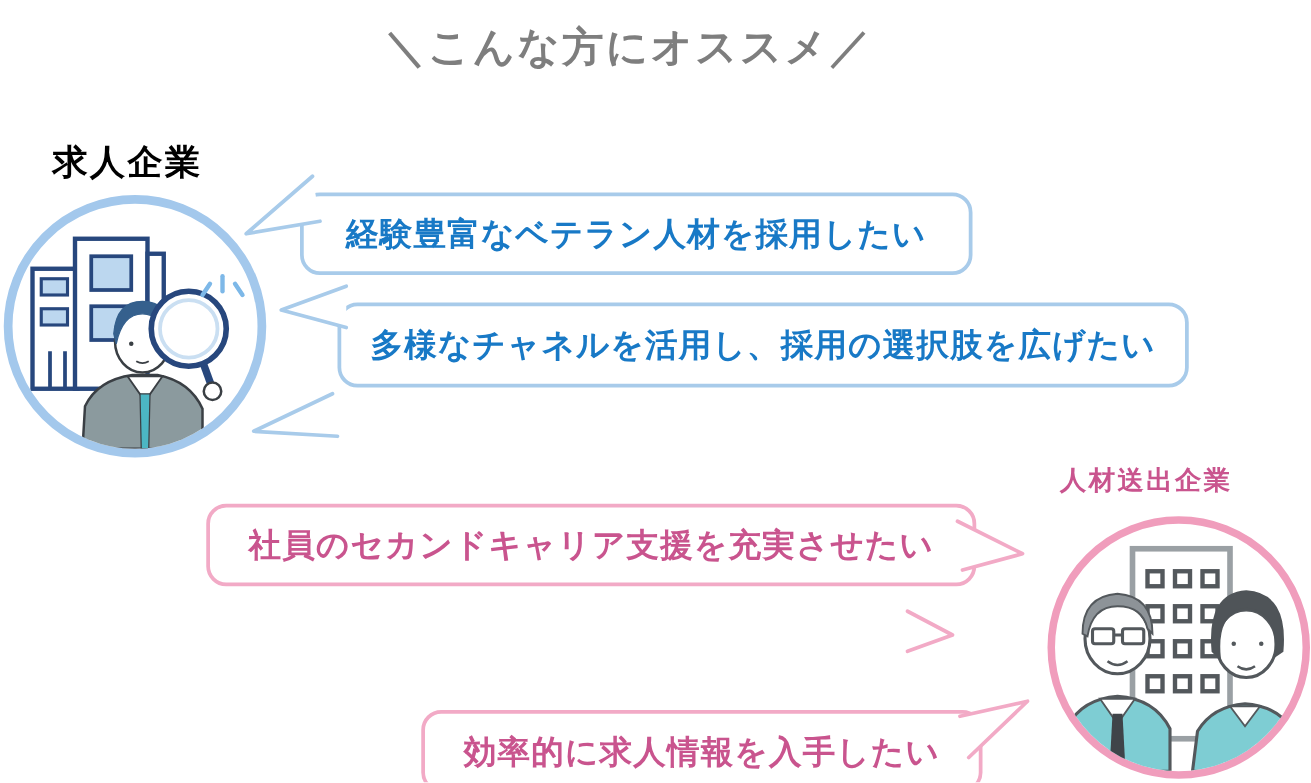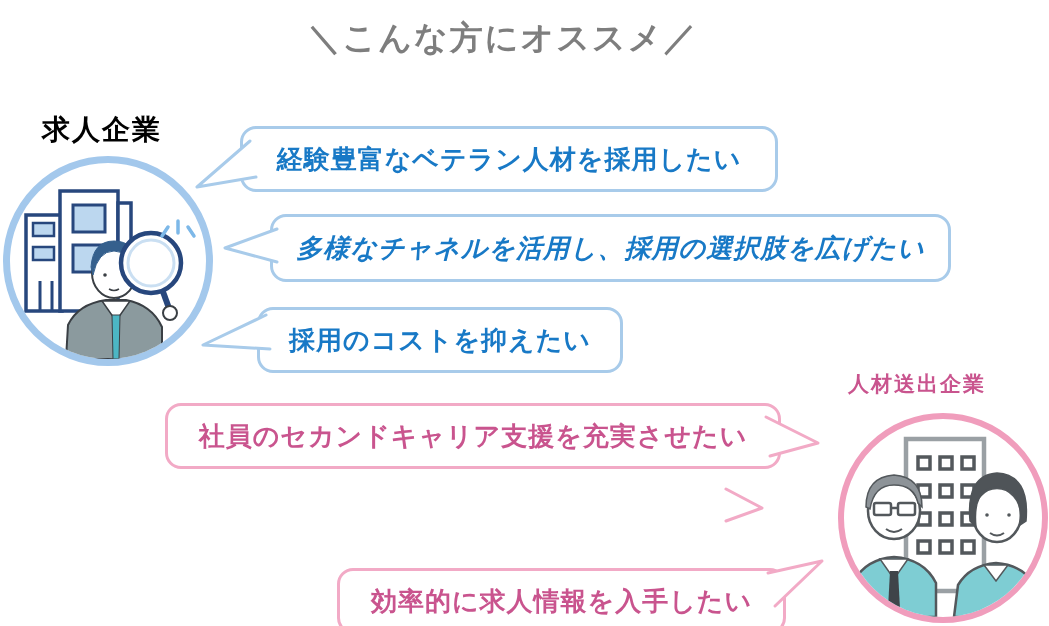--- a/index.html
+++ b/index.html
@@ -20,24 +20,24 @@
   .illu-circle{
     position:absolute;background:#fff;border-radius:50%;overflow:hidden;z-index:0;
   }
   .circle-recruit{left:3px;top:156px;width:196px;height:196px;border:7px solid #a3c8ec;}
   .circle-send{left:838px;top:413px;width:198px;height:198px;border:6px solid #f09dbc;}
   .bubble{
     position:absolute;background:#fff;border:3px solid;border-radius:16px;
     display:flex;align-items:center;justify-content:center;
     font-weight:bold;font-size:26px;letter-spacing:1px;white-space:nowrap;z-index:1;
   }
-  .bubble.blue{border-color:#a8cbea;color:#1879c6;}
+  .bubble.blue{border-color:#a8cbea;color:#1879c6;margin-top:28px;}
   .bubble.pink{border-color:#f2aac6;color:#c9548e;}
   .b1{left:240px;top:126px;width:532px;height:60px;}
-  .b2{left:270px;top:214px;width:675px;height:62px;font-style:italic;}
+  .b2{left:270px;top:214px;width:675px;height:62px;}
   .b3{left:257px;top:307px;width:360px;height:60px;}
   .b4{left:165px;top:403px;width:610px;height:60px;}
   .b5{left:85px; top:477px;width:647px;height:63px;}
   .b6{left:337px;top:568px;width:443px;height:60px;}
   .tails{position:absolute;left:0;top:0;z-index:2;pointer-events:none;}
   .tail-blue{fill:#ffffff;stroke:#a8cbea;stroke-width:3;stroke-linejoin:round;stroke-linecap:round;}
   .tail-pink{fill:#ffffff;stroke:#f2aac6;stroke-width:3;stroke-linejoin:round;stroke-linecap:round;}
 </style>
 </head>
 <body>
@@ -129,21 +129,20 @@
         <path d="M126 102 Q122 56 153 54 Q186 56 182 102 L176 106 Q180 70 153 68 Q128 70 132 108 Z" fill="#4f5458" stroke="#4f5458" stroke-width="1.5"></path>
         <circle cx="143" cy="96" r="1.8" fill="#53585c"></circle>
         <circle cx="165" cy="96" r="1.8" fill="#53585c"></circle>
         <path d="M146 114 q7 5 14 0" fill="none" stroke="#53585c" stroke-width="2"></path>
       </g>
     </svg>
   </div>
 
   <div class="bubble blue b1">経験豊富なベテラン人材を採用したい</div>
   <div class="bubble blue b2">多様なチャネルを活用し、採用の選択肢を広げたい</div>
-  <div class="bubble blue b3">採用のコストを抑えたい</div>
   <div class="bubble pink b4">社員のセカンドキャリア支援を充実させたい</div>
   <div class="bubble pink b6">効率的に求人情報を入手したい</div>
 
   <svg class="tails" width="1049" height="626" viewBox="0 0 1049 626">
     <path class="tail-blue" d="M250 141 L197 187 L256 177"></path>
     <path class="tail-blue" d="M277 229 L225 248 L277 262"></path>
     <path class="tail-blue" d="M266 315 L203 345 L270 349"></path>
     <path class="tail-pink" d="M766 417 L818 443 L770 456"></path>
     <path class="tail-pink" d="M726 489 L762 508 L726 521"></path>
     <path class="tail-pink" d="M768 573 L822 561 L775 606"></path>

